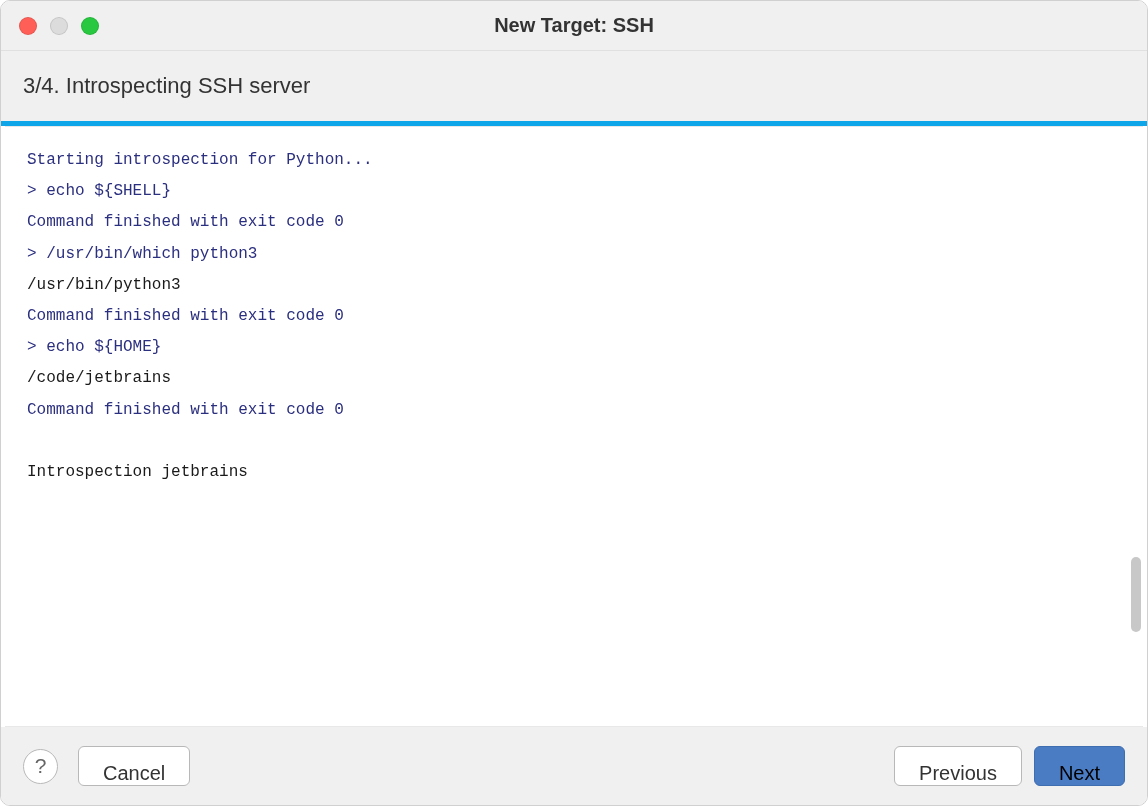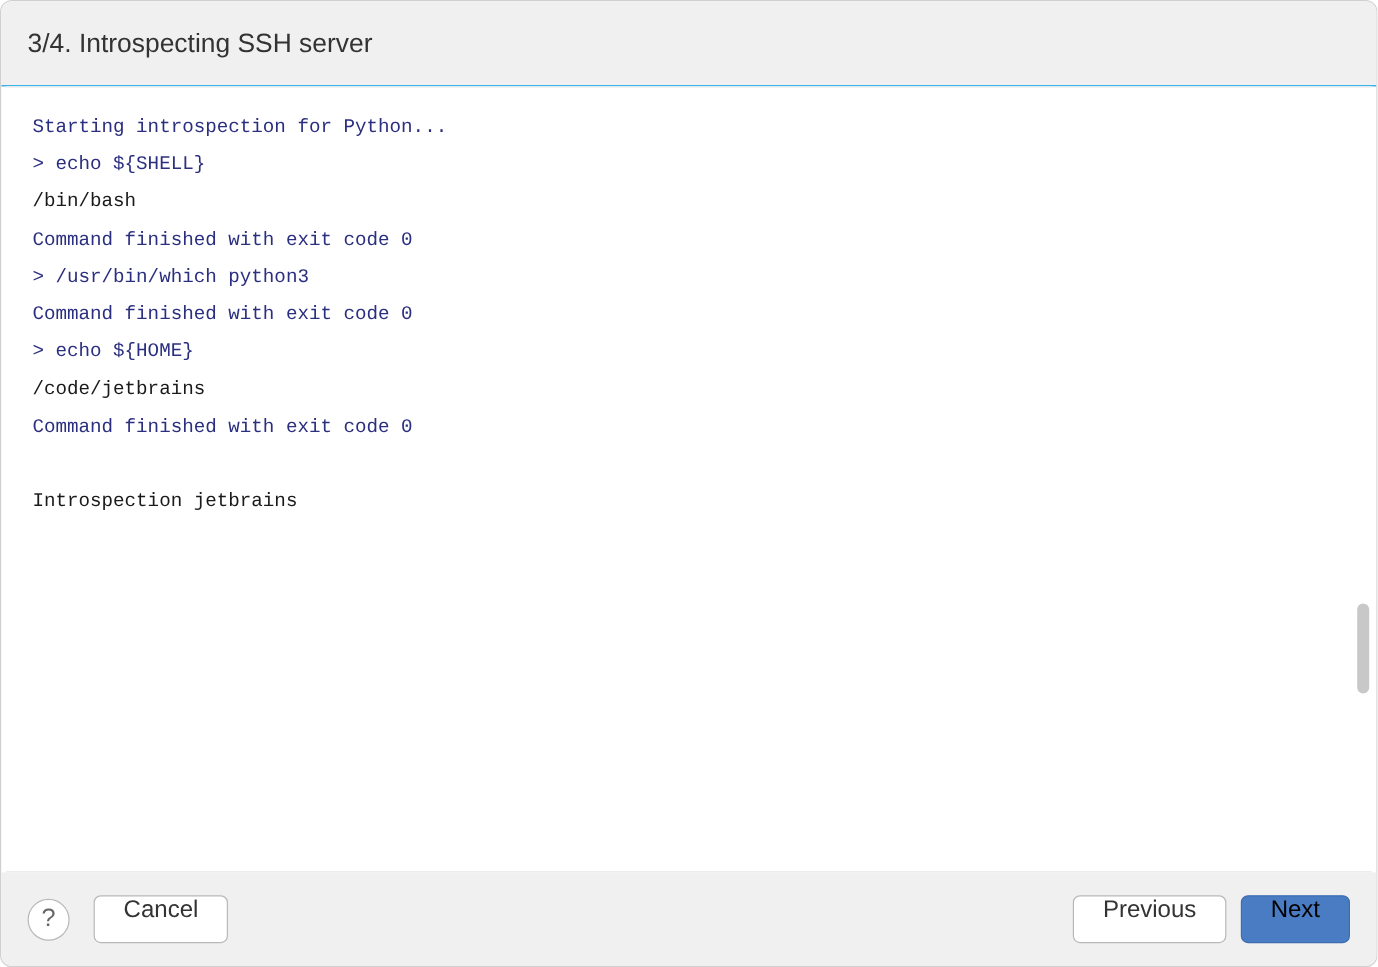--- a/index.html
+++ b/index.html
@@ -69,21 +69,21 @@
       left: 50%;
       transform: translateX(-50%);
       font-size: 20px;
       font-weight: 600;
       color: #333;
     }
     
     .step-header {
       padding: 22px 22px 22px 22px;
       background: #f0f0f0;
-      border-bottom: 1px solid #0ea5e9;
+      border-bottom: 5px solid #0ea5e9;
     }
     
     .step-text {
       font-size: 22px;
       color: #333;
       font-weight: 400;
     }
     
     .console-area {
       flex: 1;
@@ -149,50 +149,58 @@
     .btn {
       height: 40px;
       padding: 0 24px;
       border-radius: 6px;
       font-size: 20px;
       cursor: pointer;
       border: 1px solid #b8b8b8;
       background: #ffffff;
       color: #333;
       display: flex;
-      align-items: flex-start;
+      align-items: flex-end;
       justify-content: center;
     }
     
     .btn.primary {
       background: #4a7cc4;
       border: 1px solid #3e6db0;
       color: #000000;
     }
     
     .spacer {
       flex: 1;
     }
   </style>
 </head>
 <body>
 
 <div class="window">
 
+  <div class="titlebar">
+    <div class="traffic-lights">
+      <div class="traffic-light close"></div>
+      <div class="traffic-light minimize"></div>
+      <div class="traffic-light maximize"></div>
+    </div>
+    <div class="window-title">New Target: SSH</div>
+  </div>
 
   <div class="step-header">
     <div class="step-text">3/4. Introspecting SSH server</div>
   </div>
 
   <div class="console-area" id="console-container">
     <div class="console-line cmd">Starting introspection for Python...</div>
       <div class="console-line cmd">&gt; echo ${SHELL}</div>
-      <div class="console-line output">/bin/bash</div>
       <div class="console-line cmd">Command finished with exit code 0</div>
       <div class="console-line cmd">&gt; /usr/bin/which python3</div>
+      <div class="console-line output">/usr/bin/python3</div>
       <div class="console-line cmd">Command finished with exit code 0</div>
       <div class="console-line cmd">&gt; echo ${HOME}</div>
       <div class="console-line output">/code/jetbrains</div>
       <div class="console-line cmd">Command finished with exit code 0</div>
       <div class="console-line output">&nbsp;</div>
       <div class="console-line output">Introspection jetbrains</div>
       <div class="scrollbar-thumb"></div>
   </div>
 
   <div class="footer">

